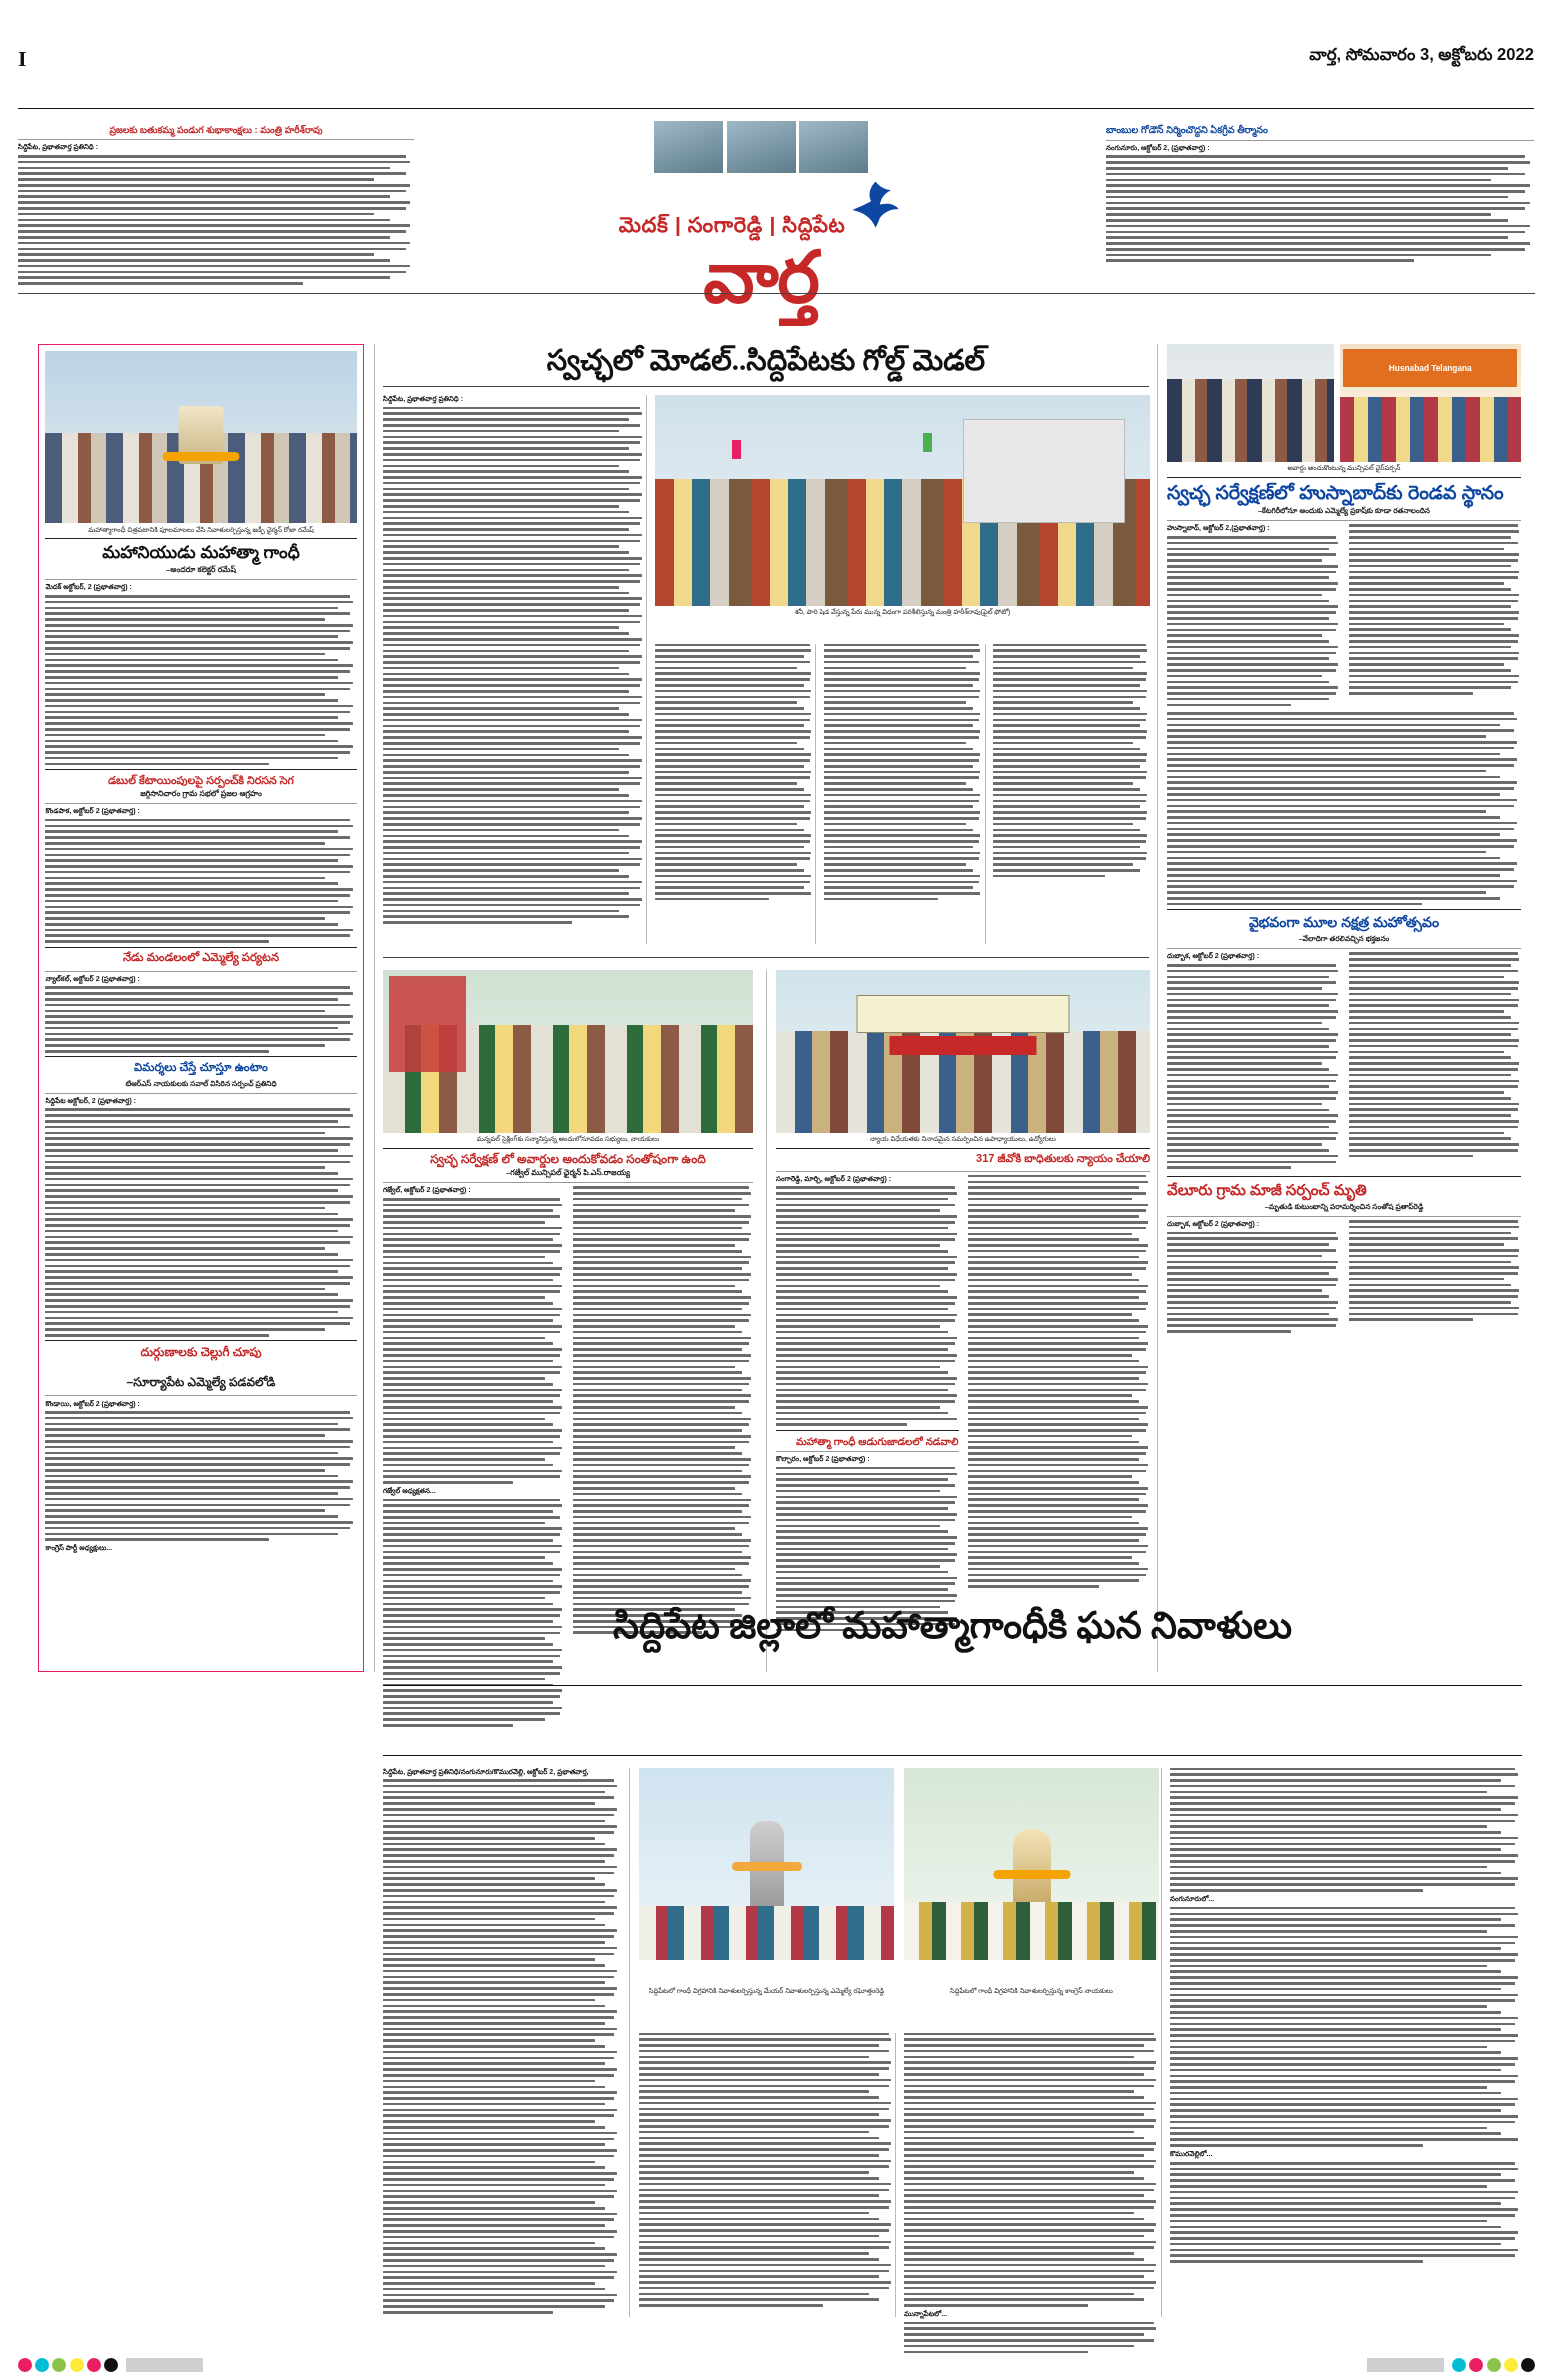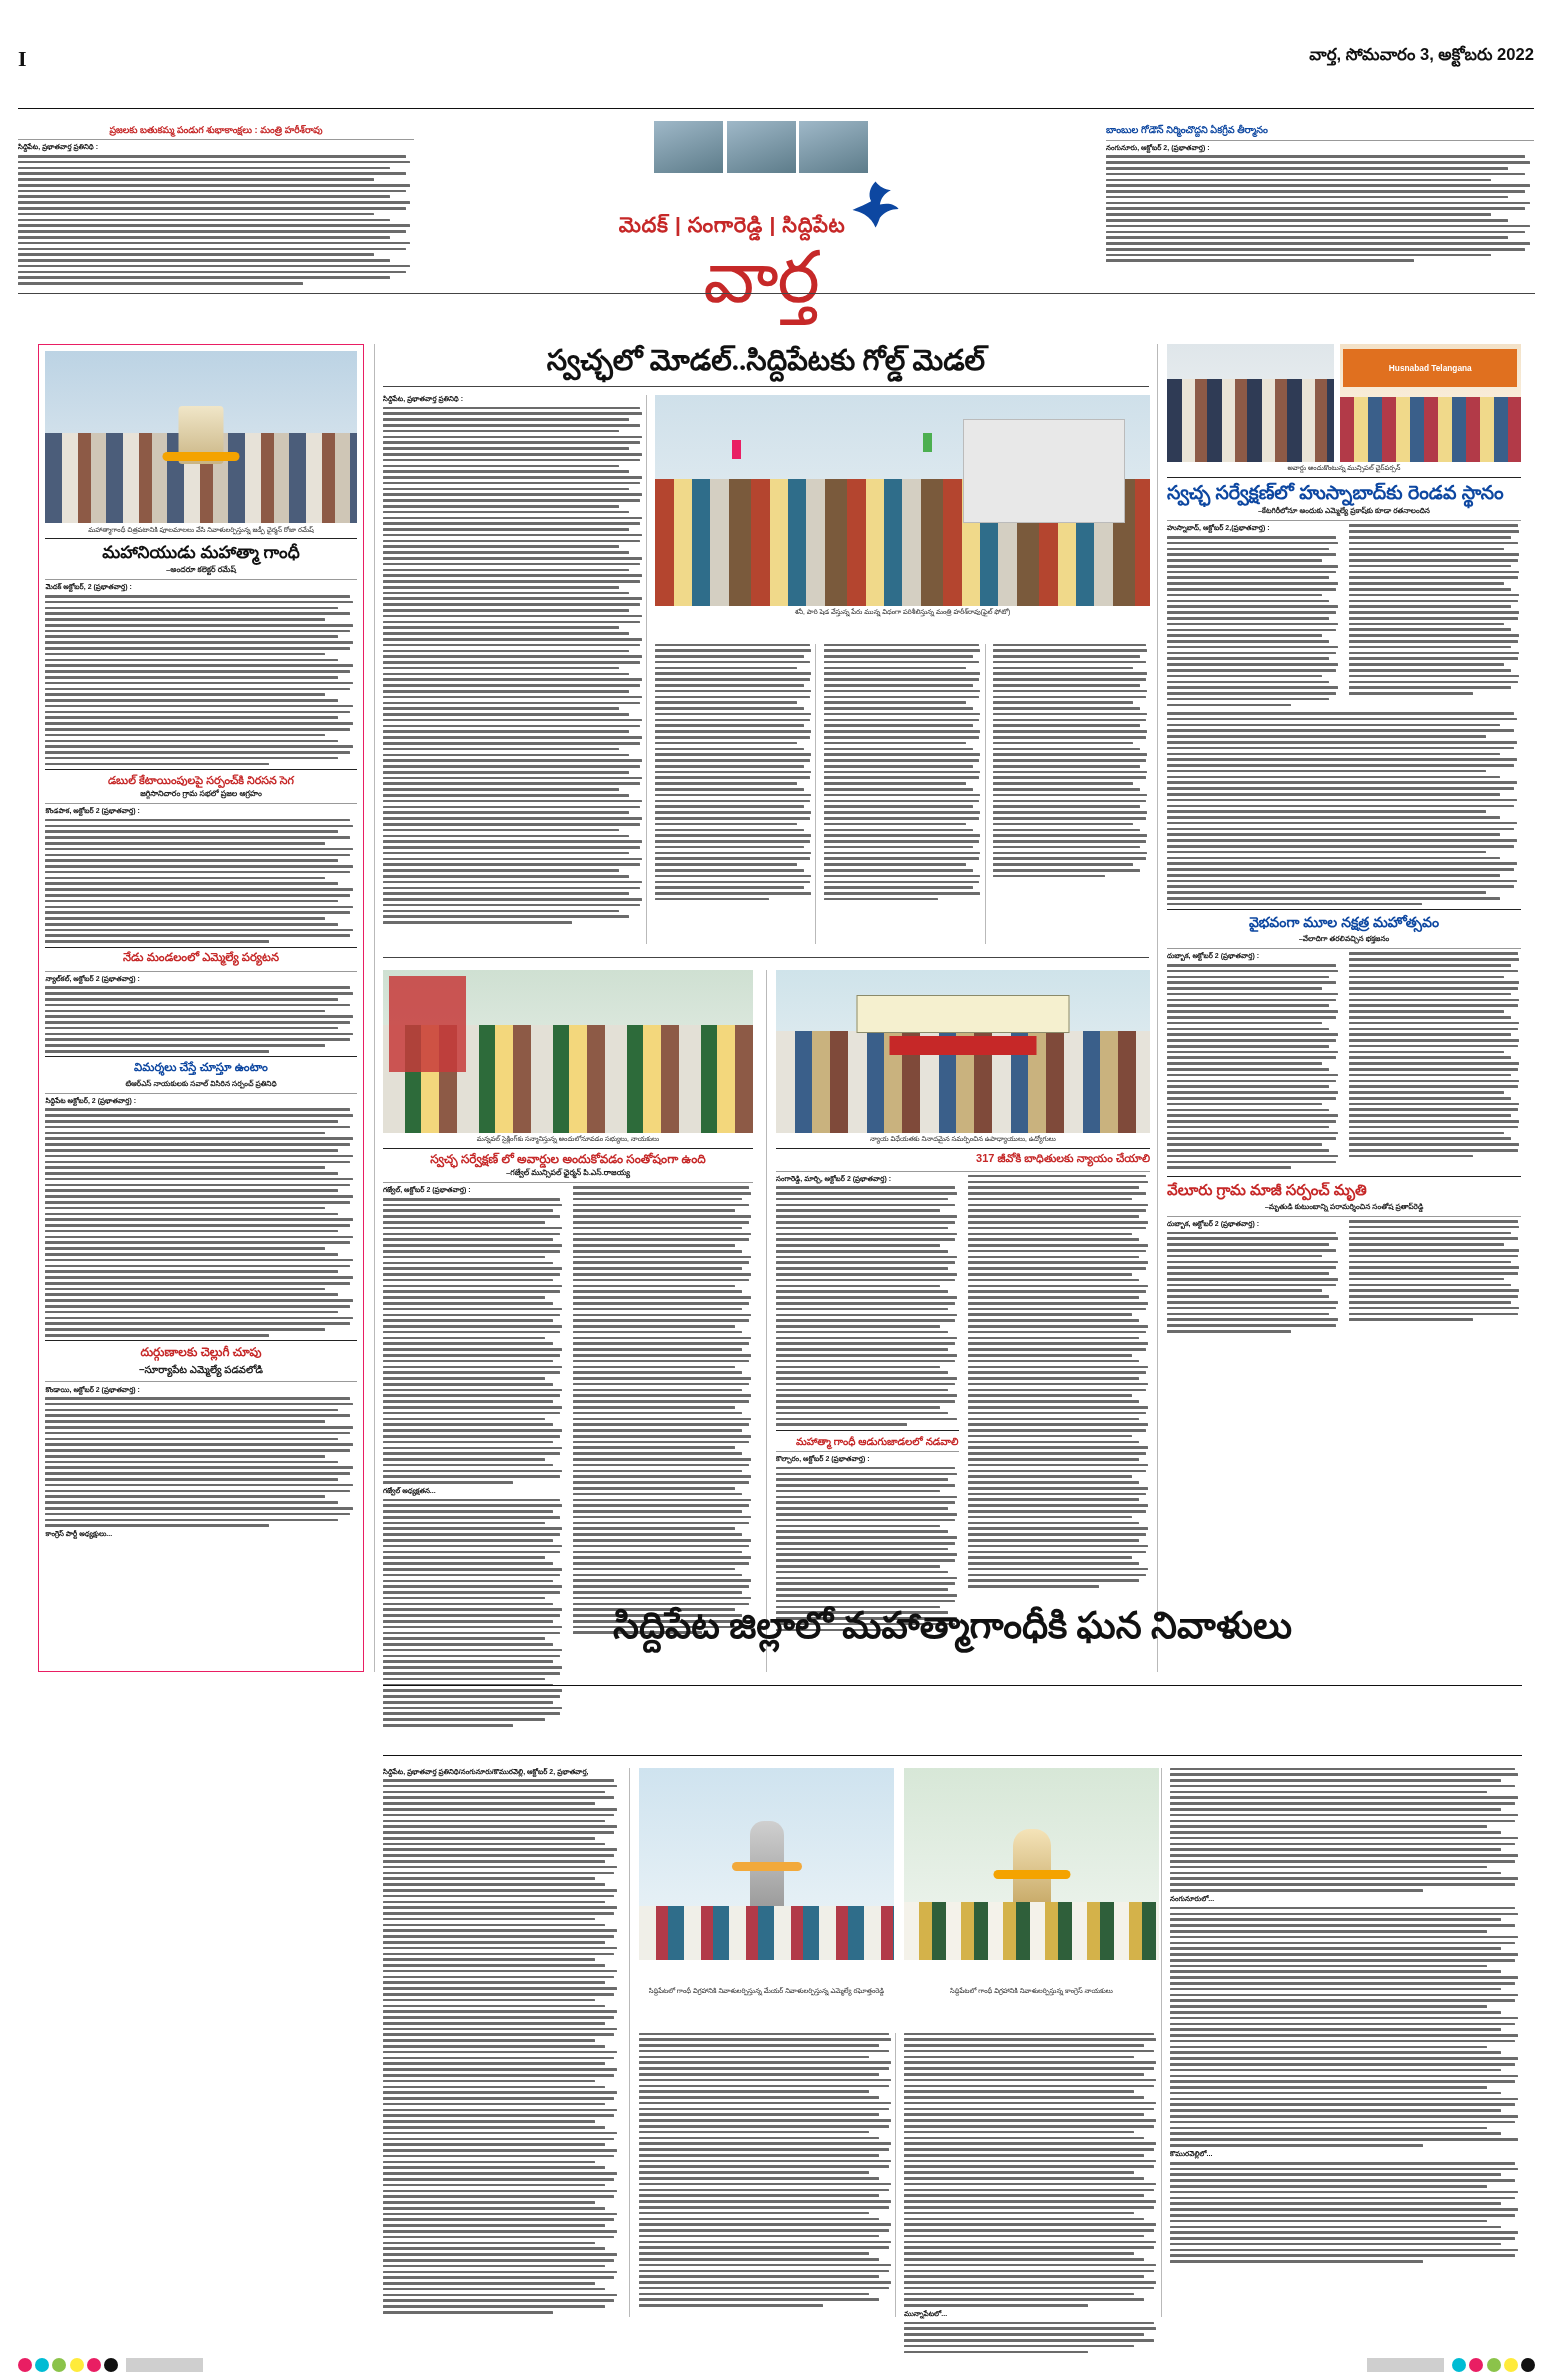--- a/index.html
+++ b/index.html
@@ -21,21 +21,21 @@
   .lines{display:block;}
   .lines i{display:block;height:3.2px;background:#4a4a4a;opacity:.82;margin:0 0 3.6px 0;border-radius:0.6px;}
   .lines i.s1{width:98%} .lines i.s2{width:94%} .lines i.s3{width:99%}
   .lines i.s4{width:90%} .lines i.s5{width:72%}
   .lines.small i{height:2.6px;margin-bottom:3.2px}
   
   .topstrip{position:absolute;left:18px;top:112px;width:1517px;height:160px;}
   .ts-left{position:absolute;left:0;top:0;width:396px;}
   .ts-mid{position:absolute;left:414px;top:-2.6px;width:658px;text-align:center;}
   .ts-right{position:absolute;left:1088px;top:0;width:428px;}
-  .logo-title{font-size:72px;font-weight:normal;color:#c62828;line-height:1;letter-spacing:-1.3px;font-family:"Liberation Serif",serif;}
+  .logo-title{font-size:72px;font-weight:bold;color:#c62828;line-height:1;letter-spacing:-1.3px;font-family:"Liberation Serif",serif;}
   .district-bar{display:inline-block;background:#fff;color:#c62828;font-size:21px;font-weight:bold;letter-spacing:0.6px;}
   .masthead-photos{display:flex;gap:3.8px;justify-content:center;margin-bottom:3.8px;}
   .masthead-photos div{width:69px;height:52px;background:linear-gradient(160deg,#9fb8c8,#5d7c8a);}
   .bird{width:55px;height:55px;margin:0 auto;}
   
   .frame{position:absolute;box-sizing:border-box;}
   .vline{position:absolute;width:0.6px;background:#b9b9b9;}
   .hline{position:absolute;height:0.6px;background:#444;}
   
   .dots{position:absolute;left:18px;bottom:14px;width:1517px;height:16.6px;}
@@ -283,21 +283,21 @@
         <i class="s1"></i>
         <i class="s2"></i>
       <i class="s3"></i>
         <i class="s1"></i>
         <i class="s4"></i>
         <i class="s5"></i>
     </div>
 
     <div class="rule"></div>
     <div class="redhead" style="font-size:12px;text-align:center">దుర్గుణాలకు చెల్లుగీ చూపు</div>
-    <div class="kicker" style="font-size:10px;color:#222;margin-top:2px">–సూర్యాపేట ఎమ్మెల్యే పడవలోడి</div>
+    <div class="kicker" style="font-size:12px;color:#222;margin-top:13px">–సూర్యాపేట ఎమ్మెల్యే పడవలోడి</div>
     <div class="thin-rule"></div>
     <div class="byline">కొండాయి, అక్టోబర్ 2 (ప్రభాతవార్త) :</div>
     <div class="lines small" style="margin-top:2.6px">
       <i class="s1"></i>
         <i class="s3"></i>
         <i class="s2"></i>
         <i class="s1"></i>
         <i class="s4"></i>
         <i class="s3"></i>
       <i class="s1"></i>

